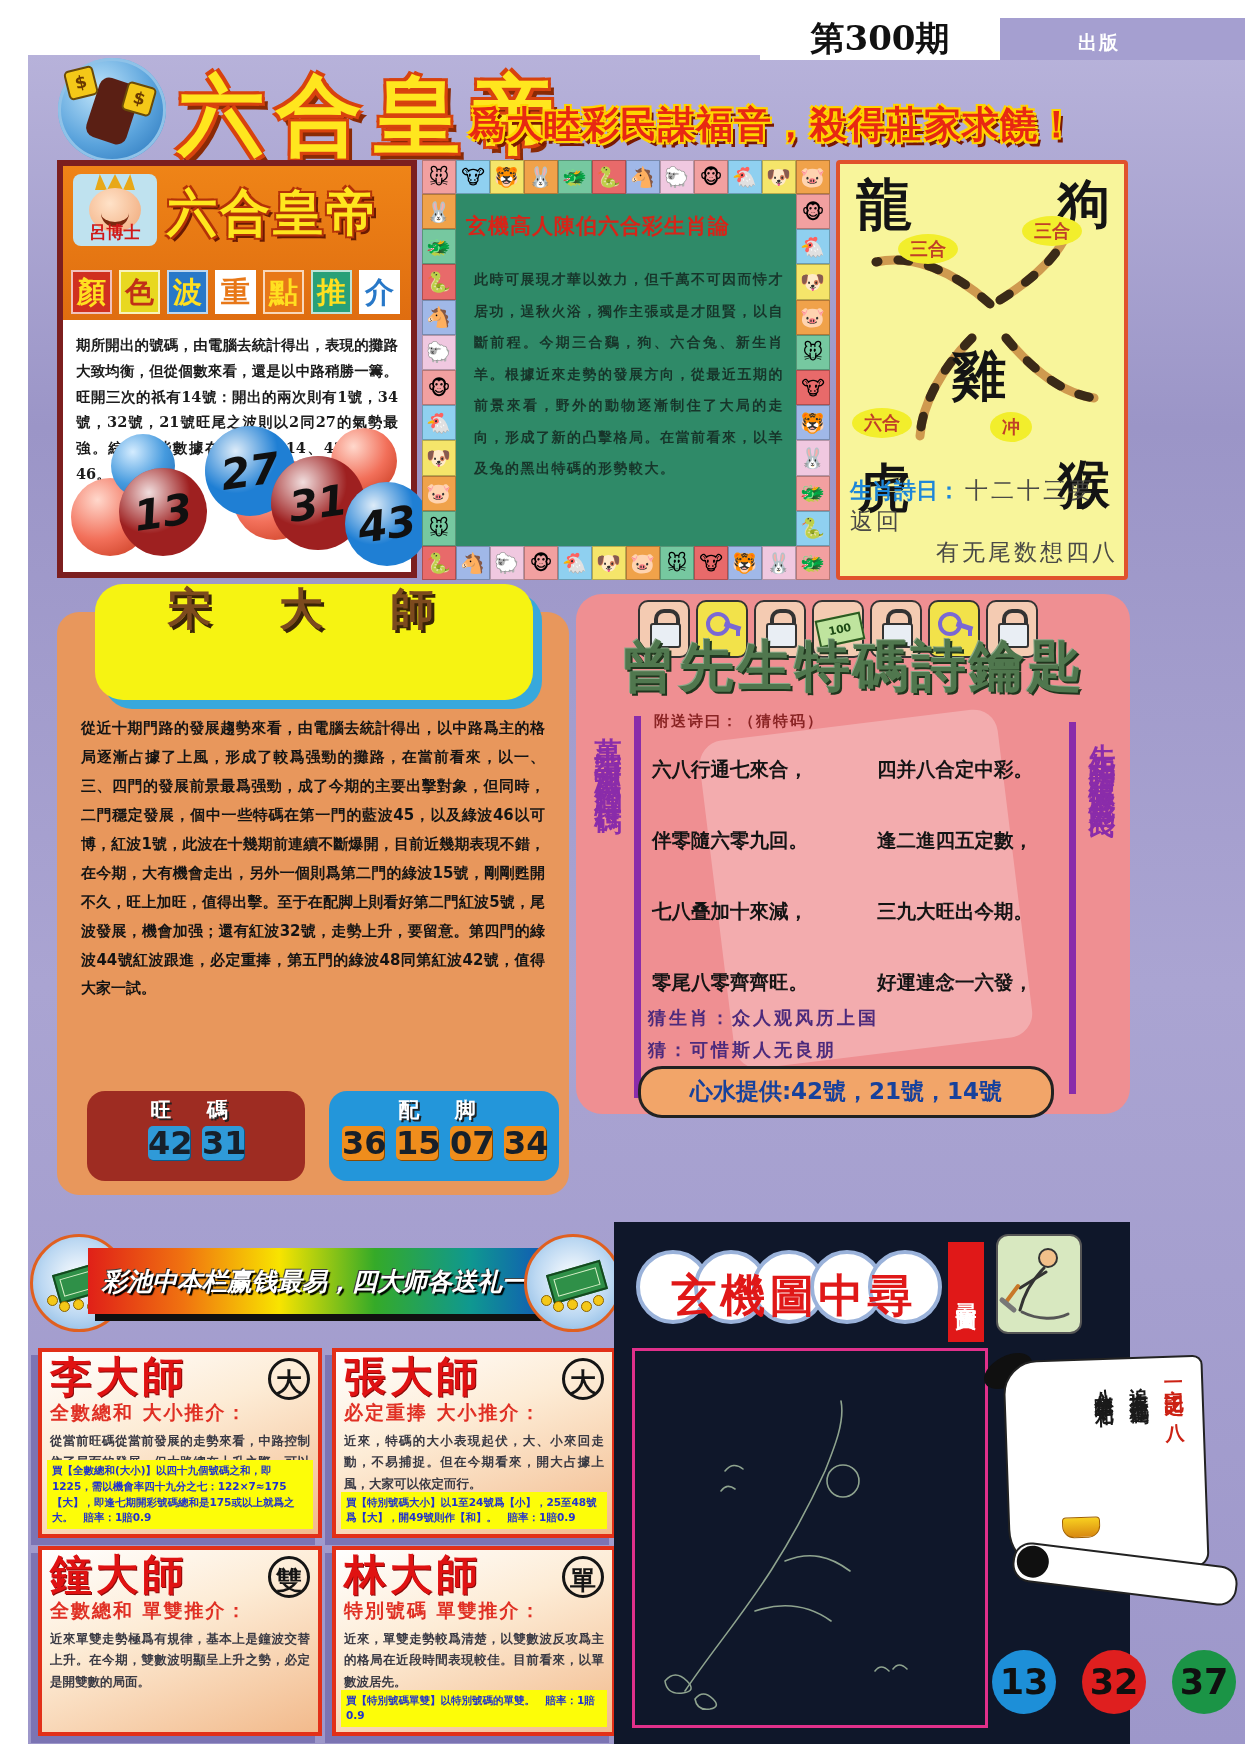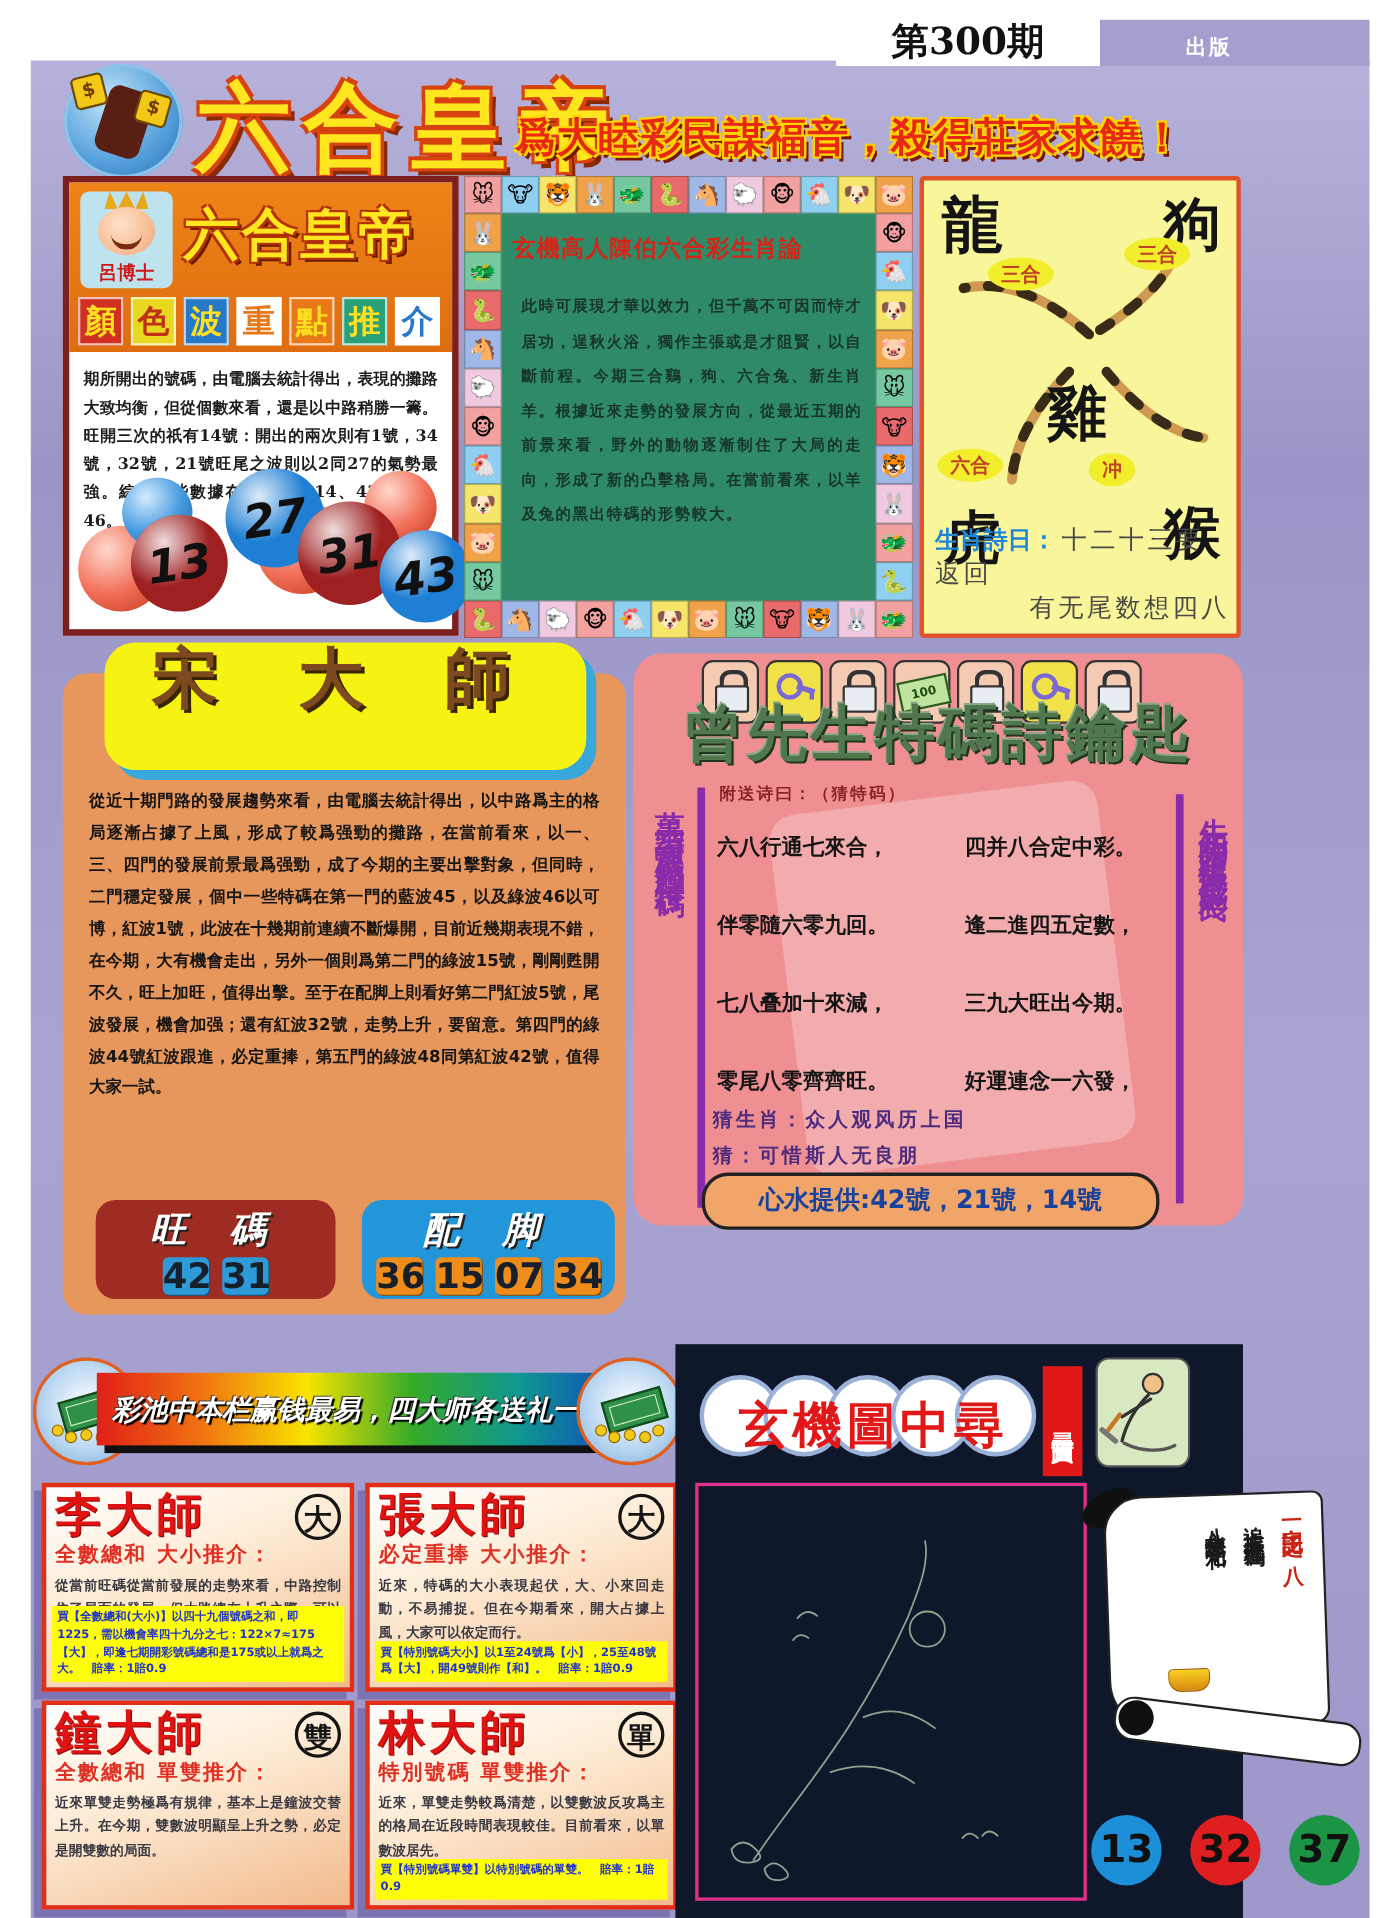--- a/index.html
+++ b/index.html
@@ -23,21 +23,21 @@
     color:#6a3a00;font-weight:900;font-size:17px;text-align:center;line-height:24px;transform:rotate(-14deg);}
   .db1{left:8px;top:10px;}.db2{left:66px;top:26px;transform:rotate(16deg);}
   .masthead-title{position:absolute;left:178px;top:58px;font-size:86px;font-weight:900;letter-spacing:12px;color:#ffe61e;
     text-shadow:-3px -3px 0 #d8420e,3px -3px 0 #d8420e,-3px 3px 0 #d8420e,3px 3px 0 #d8420e,6px 7px 0 #8a2a06;white-space:nowrap;}
   .masthead-slogan{position:absolute;left:468px;top:100px;font-size:37px;font-weight:900;letter-spacing:1px;color:#e82812;
     text-shadow:-2px -2px 0 #ffd400,2px -2px 0 #ffd400,-2px 2px 0 #ffd400,2px 2px 0 #ffd400,4px 5px 0 #7a1802;white-space:nowrap;}
 
   
   .box1{position:absolute;left:57px;top:160px;width:360px;height:418px;background:#fff;border:6px solid #7c1f1f;box-sizing:border-box;}
   .box1-head{position:relative;height:142px;background:linear-gradient(180deg,#ef8417,#df6d10);padding:6px;}
-  .doc-tile{position:absolute;left:10px;top:8px;width:84px;height:88px;background:#bfe2ef;border-radius:8px;overflow:hidden;}
+  .doc-tile{position:absolute;left:10px;top:8px;width:84px;height:72px;background:#bfe2ef;border-radius:8px;overflow:hidden;}
   .doc-face{position:absolute;left:16px;top:14px;width:52px;height:44px;background:radial-gradient(circle at 40% 35%,#ffe2c8,#f0a878);border-radius:50%;}
   .doc-mouth{position:absolute;left:28px;top:34px;width:28px;height:14px;border-bottom:5px solid #7a2a10;border-radius:0 0 18px 18px;}
   .doc-crown{position:absolute;left:22px;top:0px;width:40px;height:16px;background:#e8a818;clip-path:polygon(0 100%,12% 0,30% 100%,50% 0,70% 100%,88% 0,100% 100%);}
   .doc-label{position:absolute;left:0;bottom:2px;width:100%;text-align:center;color:#d01818;font-weight:900;font-size:17px;}
   .box1-title{position:absolute;left:104px;top:14px;font-size:50px;font-weight:900;letter-spacing:3px;color:#ffe61e;
     text-shadow:-2px -2px 0 #b43208,2px -2px 0 #b43208,-2px 2px 0 #b43208,2px 2px 0 #b43208,4px 4px 0 #6a1a02;white-space:nowrap;}
   .sub-row{position:absolute;left:8px;bottom:6px;display:flex;gap:7px;}
   .sub-tile{width:41px;height:44px;border:2px solid rgba(255,255,255,.7);box-sizing:border-box;
     font-size:29px;font-weight:900;text-align:center;line-height:40px;}
   .box1-body{padding:12px 13px 0 13px;font-family:"DejaVu Serif",serif;font-weight:700;font-size:14.5px;line-height:1.78;color:#1c1c1c;text-align:justify;}
@@ -76,28 +76,28 @@
   .ol-1{left:58px;top:70px;}.ol-2{right:42px;top:52px;}.ol-3{left:12px;top:244px;}.ol-4{left:150px;top:248px;}
   .zc-poem{position:absolute;left:10px;bottom:8px;width:268px;}
   .zc-poem-label{color:#1d86d8;font-weight:900;font-size:22px;}
   .zc-poem-line{display:inline;font-family:"DejaVu Serif",serif;font-size:23px;color:#4a4a46;letter-spacing:3px;}
   .zc-poem-line2{display:block;text-align:right;font-family:"DejaVu Serif",serif;font-size:23px;color:#4a4a46;letter-spacing:3px;}
 
   
   .song-box{position:absolute;left:57px;top:612px;width:512px;height:583px;background:#e8975c;border-radius:22px;}
   .song-title{position:absolute;left:38px;top:-28px;width:438px;height:116px;background:#f6f312;border-radius:28px;
     box-shadow:9px 9px 0 #38a8dc;text-align:center;}
-  .song-name{font-size:60px;font-weight:900;color:#7c4a1e;letter-spacing:26px;line-height:1.05;margin-top:2px;
+  .song-name{font-size:44px;font-weight:900;color:#7c4a1e;letter-spacing:26px;line-height:1.05;margin-top:2px;
     text-shadow:3px 3px 0 #3a2406;white-space:nowrap;}
   .song-sub{font-size:37px;font-weight:900;color:#1c8f80;letter-spacing:3px;line-height:1;margin-top:-4px;
     text-shadow:2px 2px 0 #06352c;white-space:nowrap;}
   .song-body{position:absolute;left:24px;top:102px;width:464px;font-size:15px;font-weight:700;color:#141414;line-height:1.93;text-align:justify;}
   .wang-box{position:absolute;left:30px;bottom:14px;width:218px;height:90px;background:#9e2c22;border-radius:18px;text-align:center;}
   .pei-box{position:absolute;left:272px;bottom:14px;width:230px;height:90px;background:#2396da;border-radius:18px;text-align:center;}
-  .nb-label{color:#fff;font-weight:900;font-size:33px;letter-spacing:14px;margin-top:5px;text-shadow:2px 2px 0 #222;white-space:nowrap;font-style:italic;}
+  .nb-label{color:#fff;font-weight:900;font-size:21px;letter-spacing:14px;margin-top:5px;text-shadow:2px 2px 0 #222;white-space:nowrap;}
   .tile-row{display:flex;justify-content:center;gap:12px;margin-top:2px;}
   .num-tile{width:42px;height:34px;border-radius:5px;font-size:32px;font-weight:800;color:#17202a;text-align:center;line-height:34px;}
   .t-blue{background:#2f9ad8;box-shadow:1px 1px 0 #0a5a8a;}
   .t-orange{background:#ef8d1c;box-shadow:1px 1px 0 #8a4a00;}
 
   
   .zeng-box{position:absolute;left:576px;top:594px;width:554px;height:520px;background:#ef8f92;border-radius:26px;}
   .icon-strip{position:absolute;left:62px;top:6px;display:flex;gap:6px;}
   .zicon{width:52px;height:58px;border:2px solid #333;border-radius:10px;position:relative;box-sizing:border-box;}
   .zi-pink{background:#f4cbb2;} .zi-yellow{background:#f2e24a;} .zi-green{background:#f4cbb2;}

